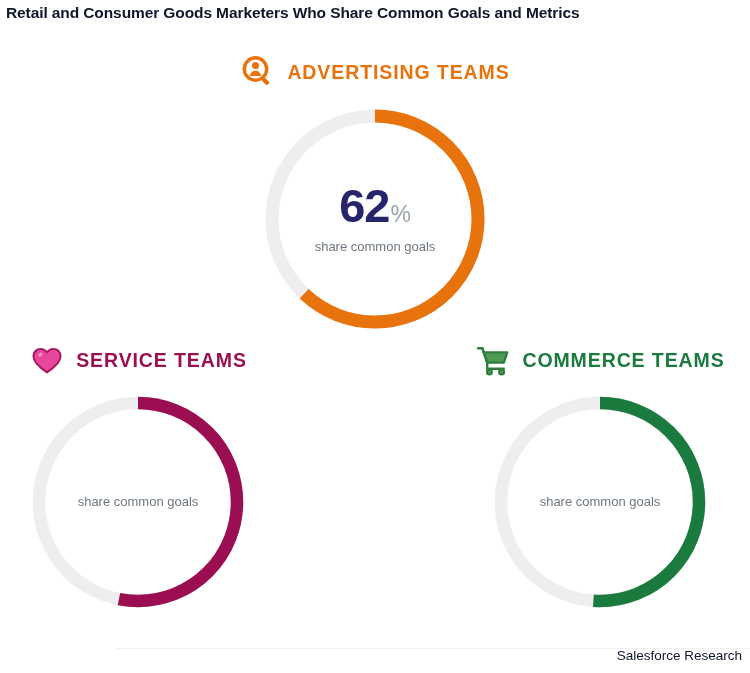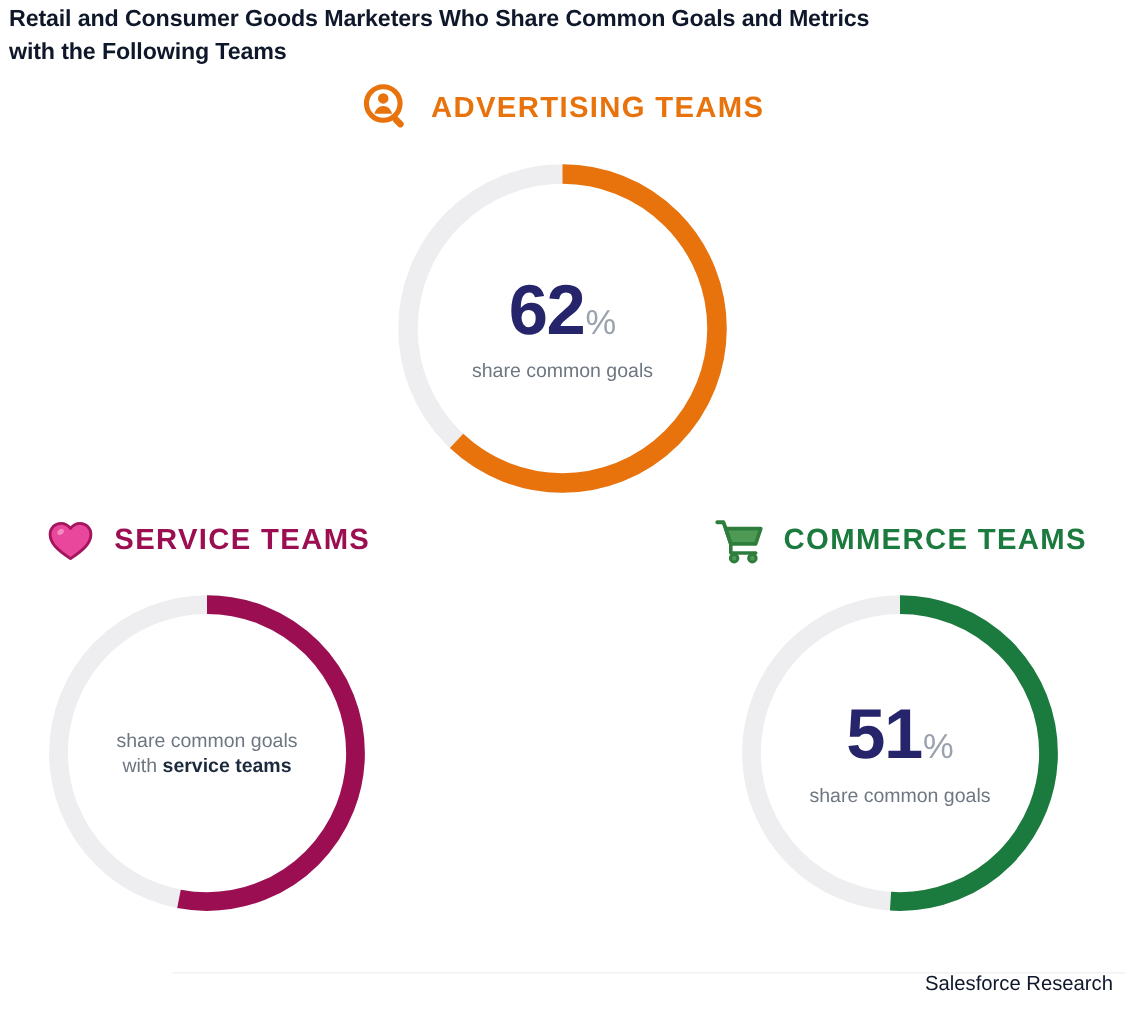--- a/index.html
+++ b/index.html
@@ -131,21 +131,20 @@
     top: 648px;
     font-size: 13.5px;
     color: #0f172a;
   }
 </style>
 </head>
 <body>
 
 <div id="chart-title">
   <span class="line">Retail and Consumer Goods Marketers Who Share Common Goals and Metrics</span>
-  <span class="line">with the Following Teams</span>
 </div>
 
 <div class="donut-block" id="block-advertising">
   <div class="donut-heading">
     <span class="head-icon">
       <svg viewBox="0 0 36 36" aria-hidden="true">
         <circle cx="15.5" cy="15" r="11.2" fill="none" stroke="#e8730c" stroke-width="3.4"></circle>
         <circle cx="15.5" cy="11.6" r="3.5" fill="#e8730c"></circle>
         <path d="M9.6 21.9c0.9-3.4 3.2-5.2 5.9-5.2s5 1.8 5.9 5.2z" fill="#e8730c"></path>
         <rect x="24.1" y="22.8" width="8.4" height="4.4" rx="2.2" fill="#e8730c" transform="rotate(45 24.1 22.8)"></rect>
@@ -179,21 +178,20 @@
     <span class="head-label" style="color:#9b0f52">SERVICE TEAMS</span>
   </div>
 
   <div class="donut-wrap">
     <svg viewBox="0 0 240 240" aria-hidden="true">
       <circle cx="120" cy="120" r="99" fill="none" stroke="#eeeef0" stroke-width="12.5"></circle>
       <circle cx="120" cy="120" r="99" fill="none" stroke="#9b0f52" stroke-width="12.5" stroke-linecap="butt" stroke-dasharray="329.68 292.36" transform="rotate(-90 120 120)"></circle>
     </svg>
     <div class="donut-center">
       <span class="sub-line">share common goals</span>
-      <span class="sub-line"><span>with </span><span class="strong">service teams</span></span>
     </div>
   </div>
 </div>
 
 <div class="donut-block" id="block-commerce">
   <div class="donut-heading">
     <span class="head-icon">
       <svg viewBox="0 0 36 36" aria-hidden="true">
         <path d="M3.2 6.2h4.1l1.5 4.2" fill="none" stroke="#2f7d3c" stroke-width="2.6" stroke-linecap="round" stroke-linejoin="round"></path>
         <path d="M8.8 10.4h23.4l-3.4 10.2H12.2z" fill="#4e9a55" stroke="#2f7d3c" stroke-width="2.4" stroke-linejoin="round"></path>
@@ -204,22 +202,19 @@
     </span>
     <span class="head-label" style="color:#1b7a3d">COMMERCE TEAMS</span>
   </div>
 
   <div class="donut-wrap">
     <svg viewBox="0 0 240 240" aria-hidden="true">
       <circle cx="120" cy="120" r="99" fill="none" stroke="#eeeef0" stroke-width="12.5"></circle>
       <circle cx="120" cy="120" r="99" fill="none" stroke="#1b7a3d" stroke-width="12.5" stroke-linecap="butt" stroke-dasharray="317.24 304.80" transform="rotate(-90 120 120)"></circle>
     </svg>
     <div class="donut-center">
-      <span class="pct-row">
-        <span class="pct-num">51</span><span class="pct-sym">%</span>
-      </span>
       <span class="sub-line">share common goals</span>
     </div>
   </div>
 </div>
 
 <div id="footer-divider"></div>
 <div id="footer-source">Salesforce Research</div>
 
 </body></html>

